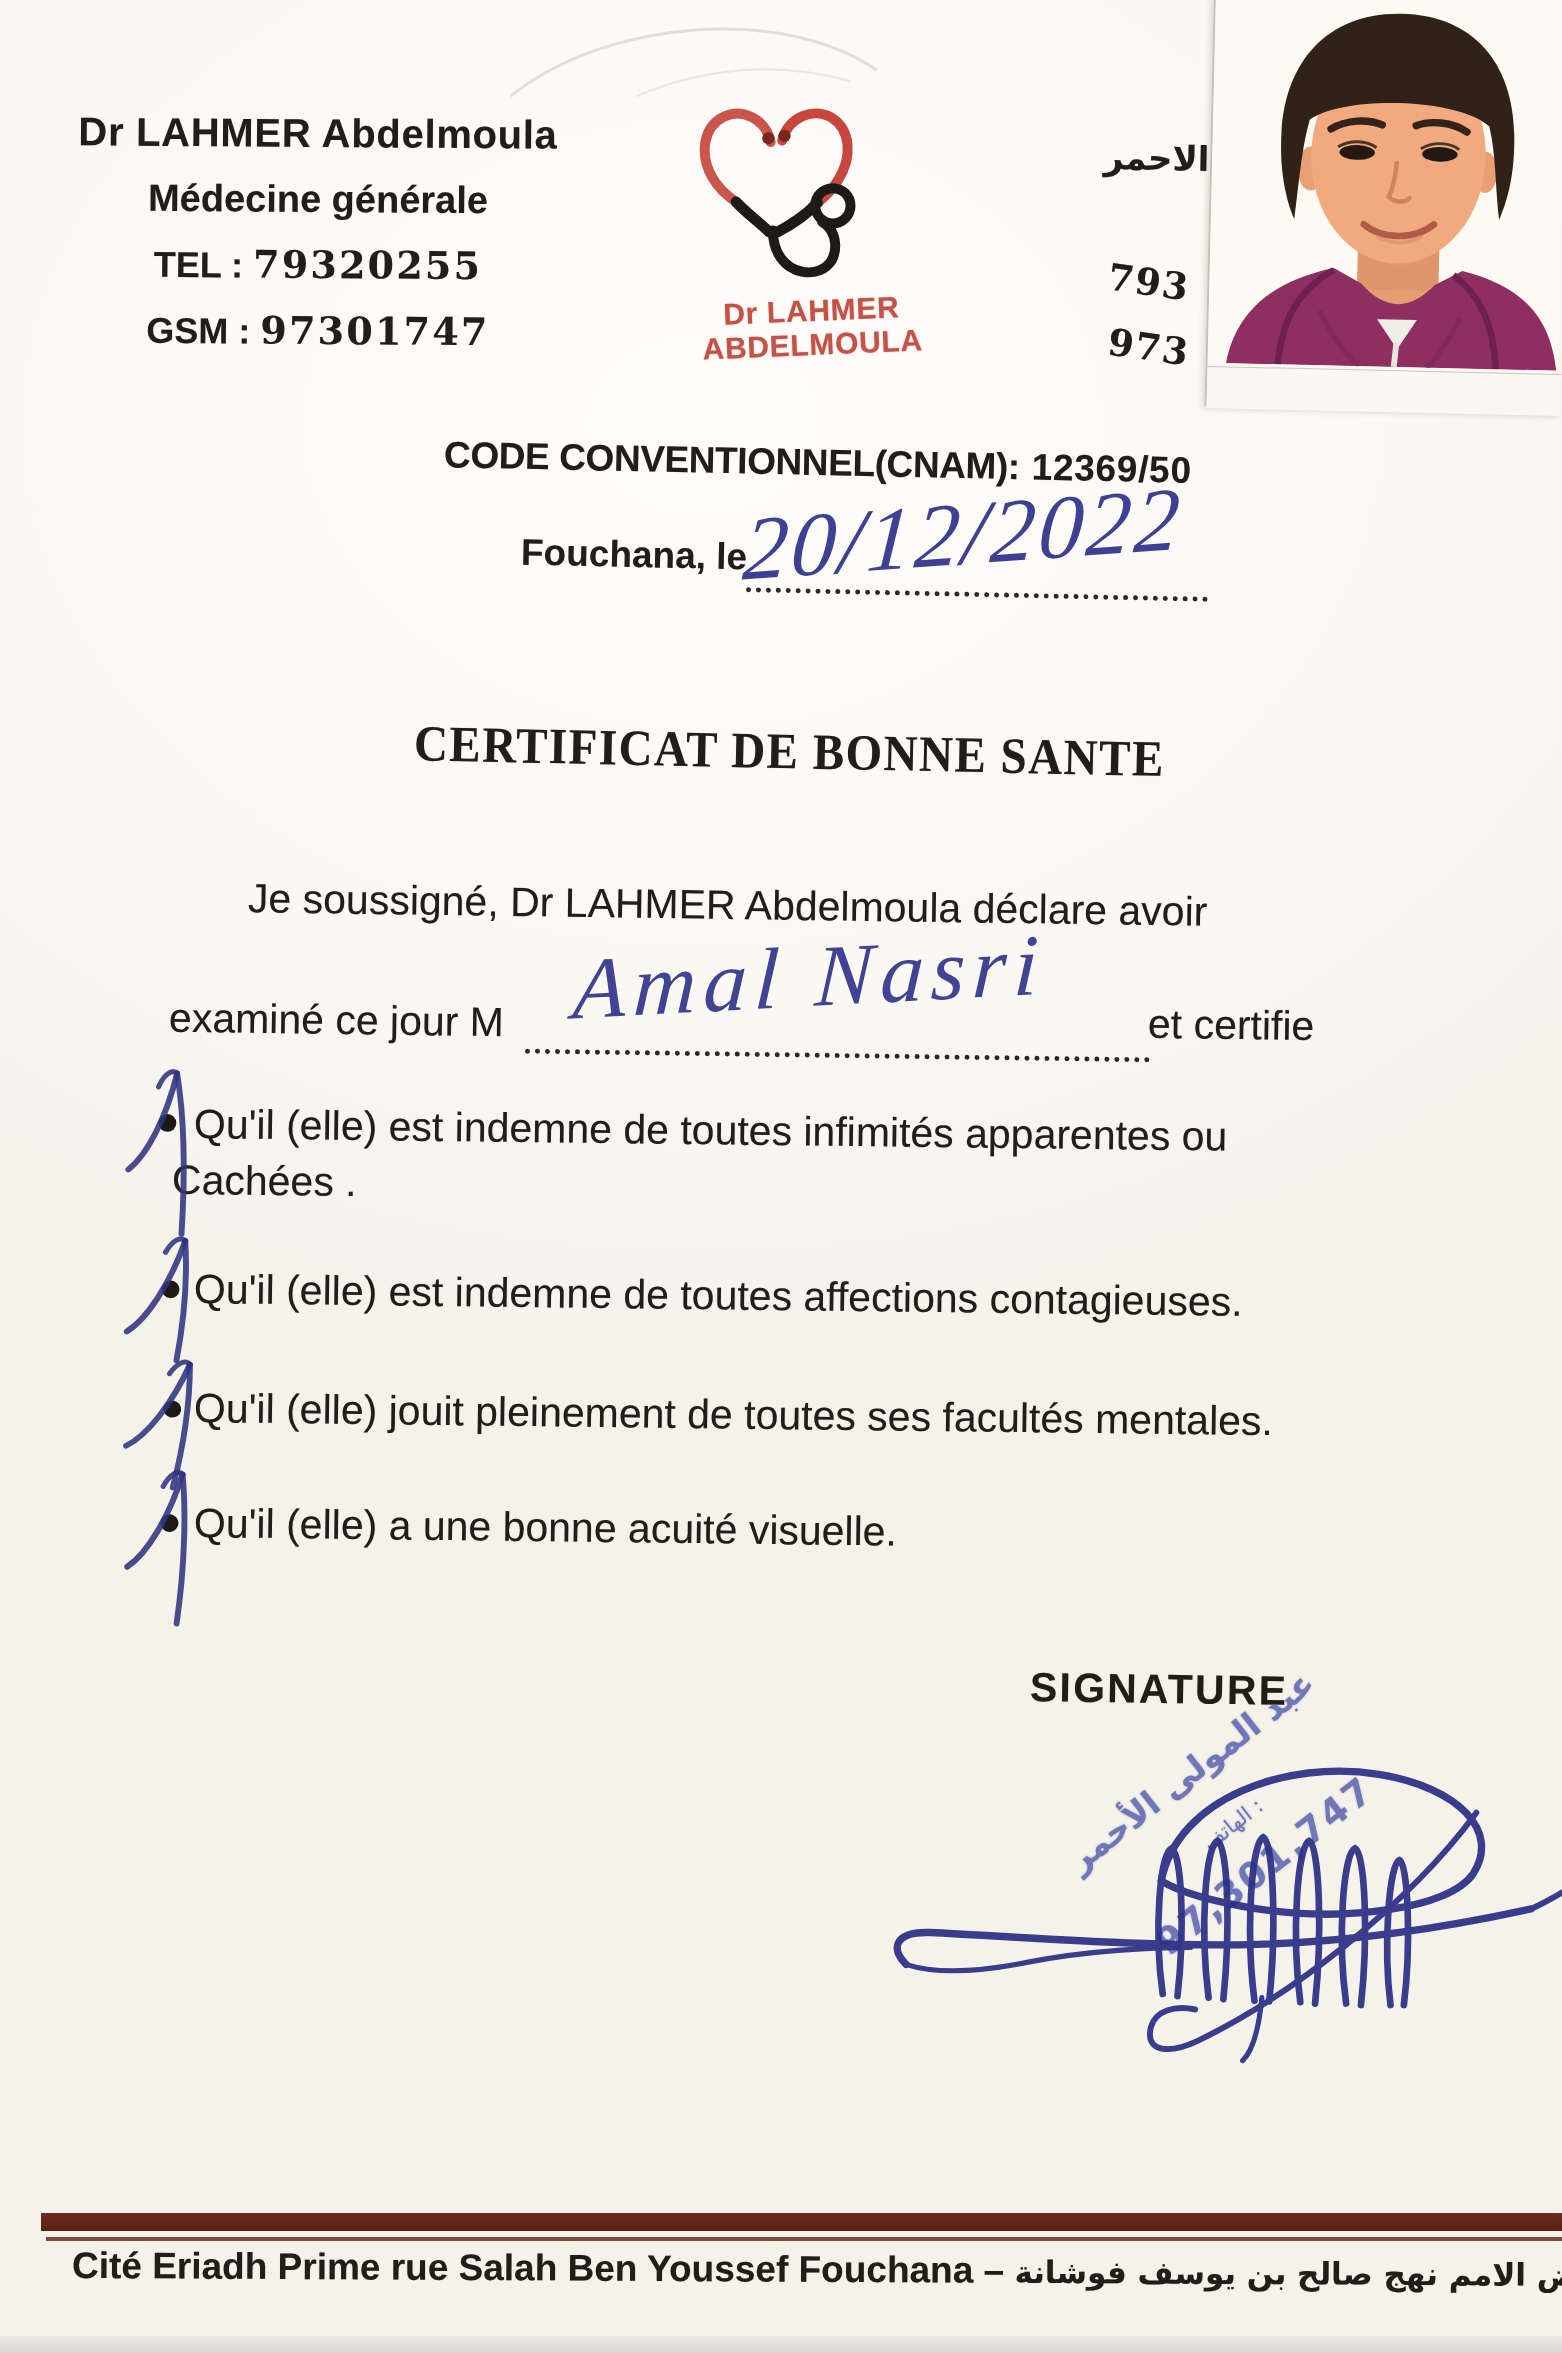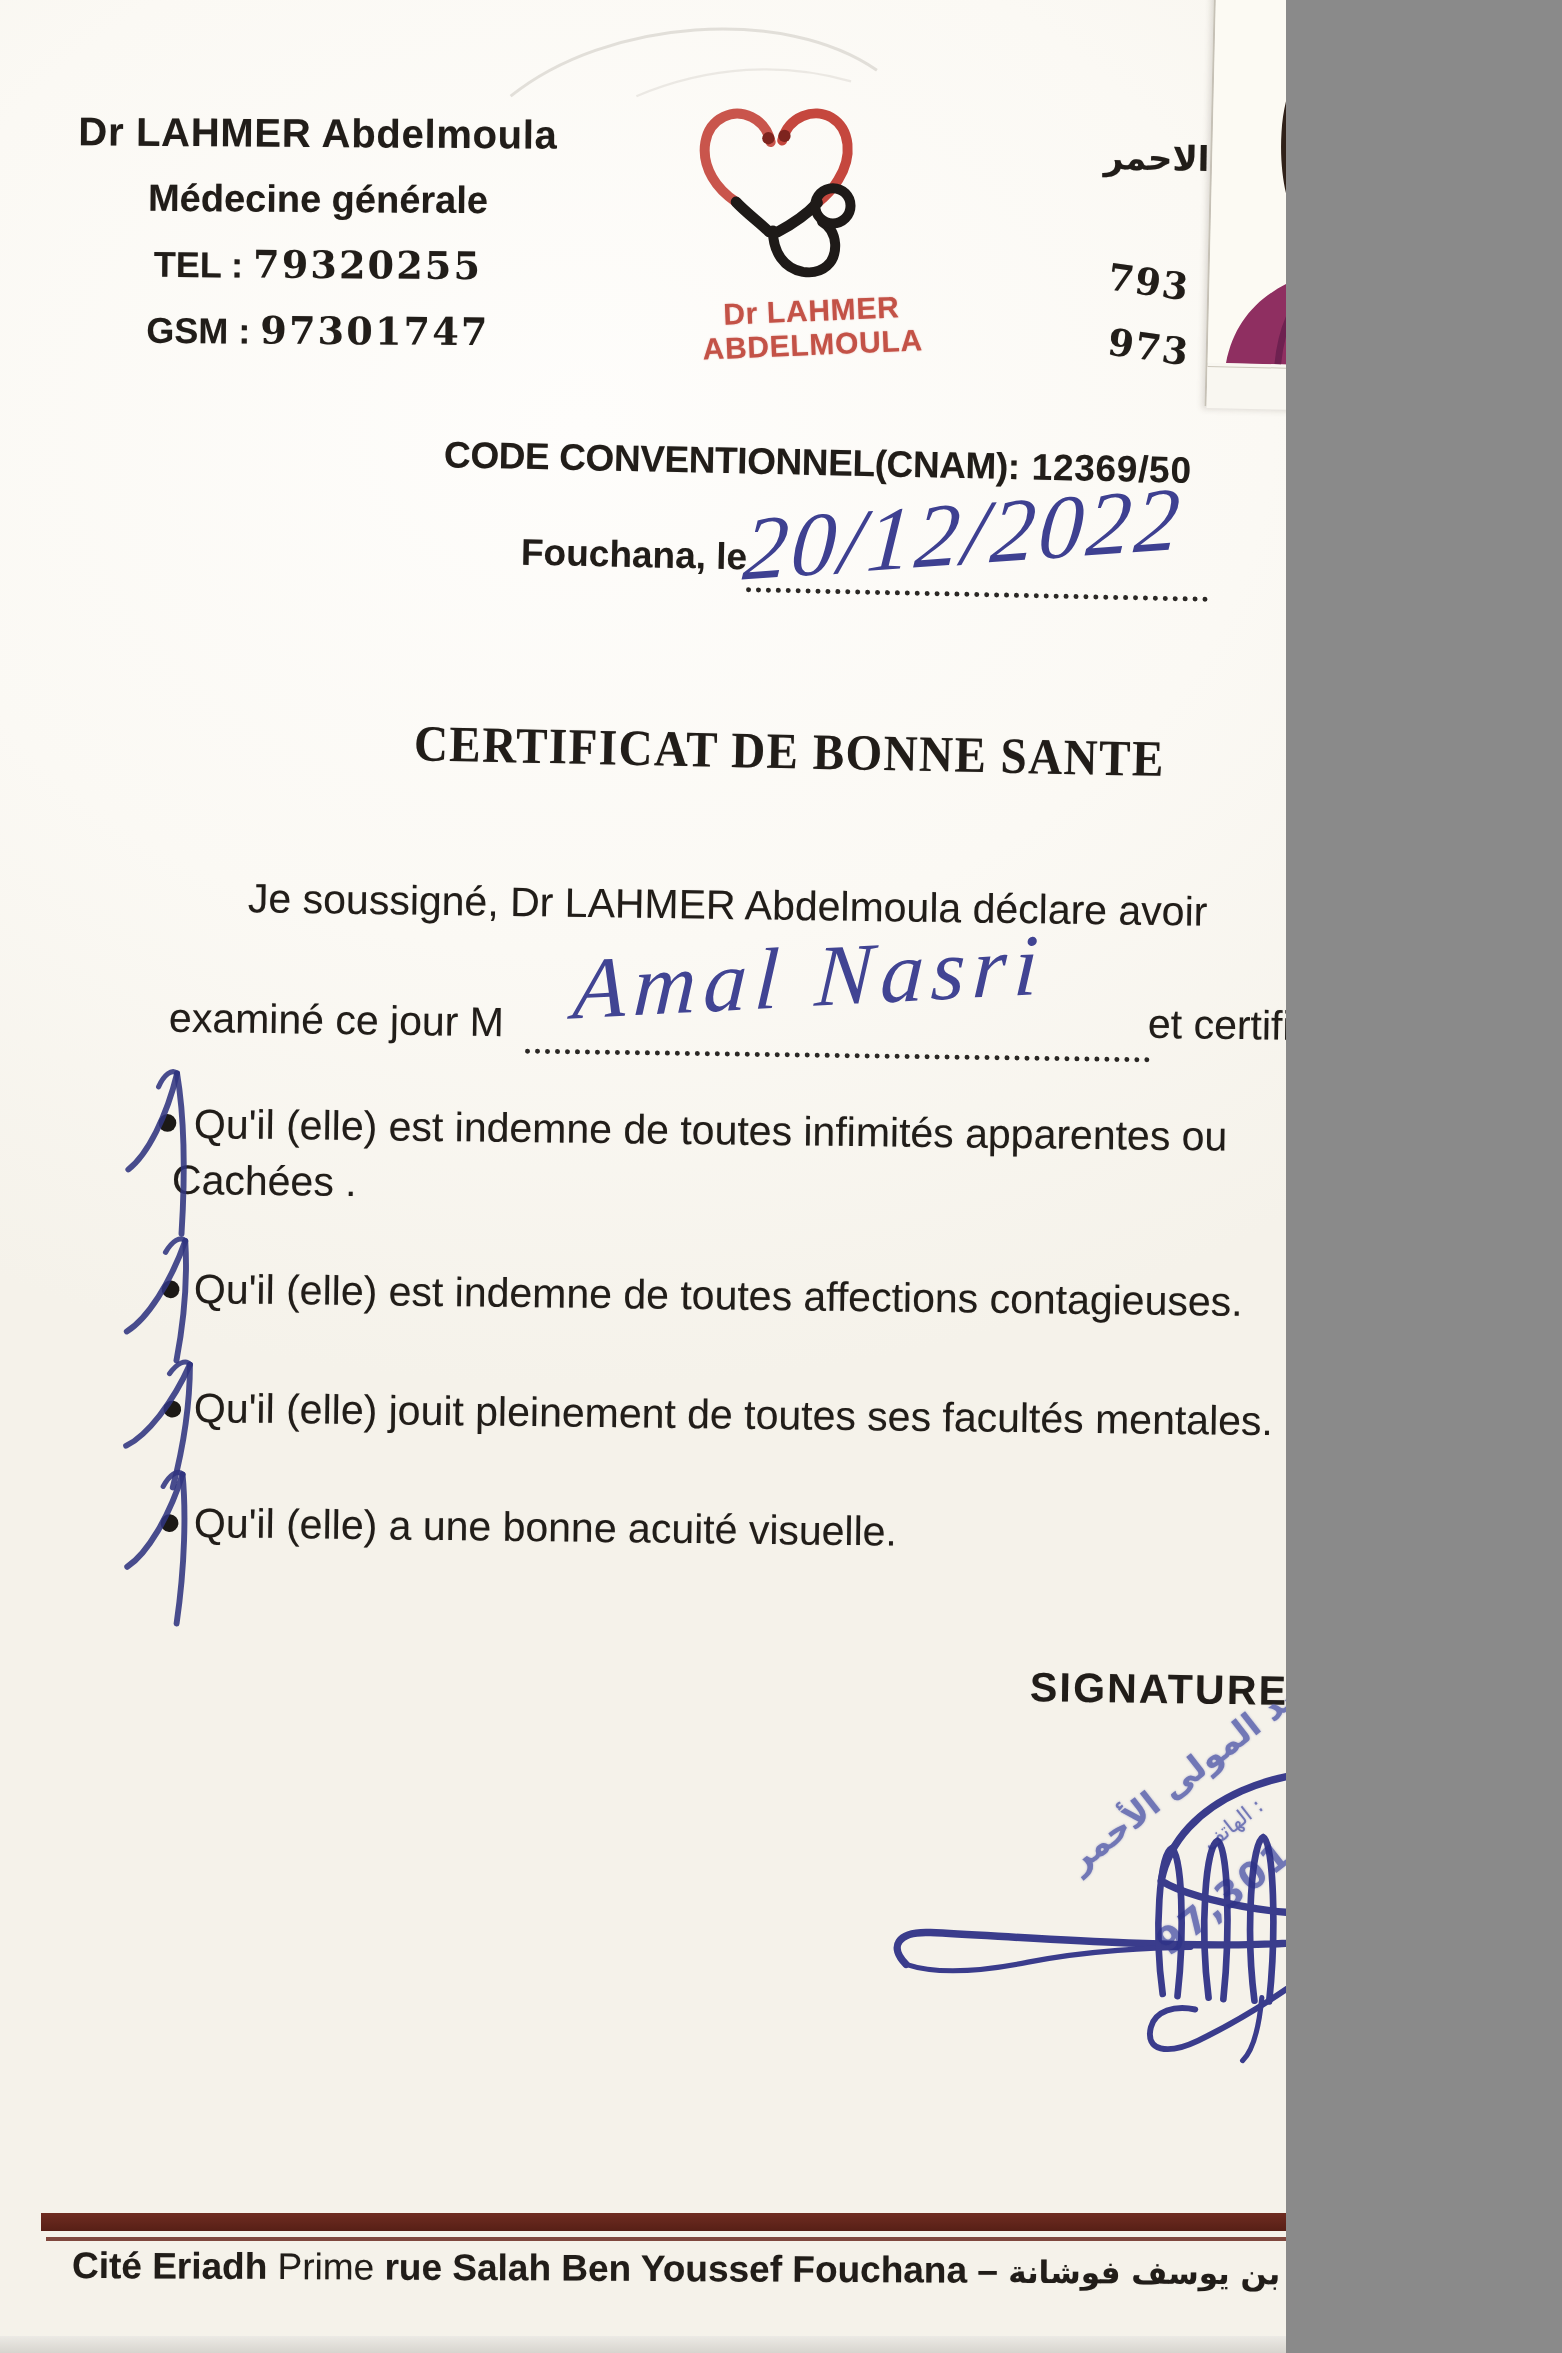--- a/index.html
+++ b/index.html
@@ -1,17 +1,17 @@
 <!DOCTYPE html>
 <html style="font-size:12px"><head>
 <meta charset="utf-8">
 <style>
   html,body{margin:0;padding:0;background:#8a8a8a;}
   .page{
-    position:relative;width:1286px;height:2354px;overflow:hidden;
+    position:relative;width:1562px;height:2354px;overflow:hidden;
     background:radial-gradient(ellipse 1258px 962px at 45% 18%, #fefdfb 0%, #fbf9f4 55%, #f5f2ea 100%);
     font-family:"Liberation Sans",sans-serif;color:#211d19;
   }
   .line{position:absolute;white-space:nowrap;}
   .ink{text-shadow:0 0 0.7px rgba(40,35,30,.35);}
 
   
   .hl{position:absolute;left:74px;top:111px;width:488px;text-align:center;}
   .hl-name{font-size:40px;font-weight:600;letter-spacing:0.7px;transform:rotate(.4deg);}
   .hl-spec{font-size:38px;font-weight:600;margin-top:22px;transform:rotate(.4deg);}
@@ -79,21 +79,21 @@
   }
   .stamp-name{font-size:34px;font-weight:700;}
   .stamp-lbl{font-size:21px;margin-top:36px;}
   .stamp-num{font-size:37px;font-weight:600;letter-spacing:3px;margin-top:19px;}
   .scribble{position:absolute;left:843px;top:1687px;z-index:4;}
 
   
   .fline1{position:absolute;left:41px;right:0;top:2213px;height:18px;background:linear-gradient(#6f2c21,#571f16);}
   .fline2{position:absolute;left:46px;right:0;top:2237px;height:3.7px;background:#6b2a20;opacity:.85;}
   .footer{left:72px;top:2249px;font-size:37px;font-weight:600;transform:rotate(.3deg);}
-  .fprime{font-weight:400;}
+  .fprime{font-weight:700;}
   .far{font-family:"DejaVu Sans",sans-serif;font-size:31px;font-weight:700;}
   .bottomstrip{position:absolute;left:0;right:0;top:2336px;height:18px;background:linear-gradient(#eceae5,#d6d3cd);}
   .artifact{position:absolute;left:444px;top:0;}
 </style>
 </head>
 <body>
 
 <div class="page">
 
   <svg class="artifact" width="518" height="148" viewBox="0 0 700 200">

